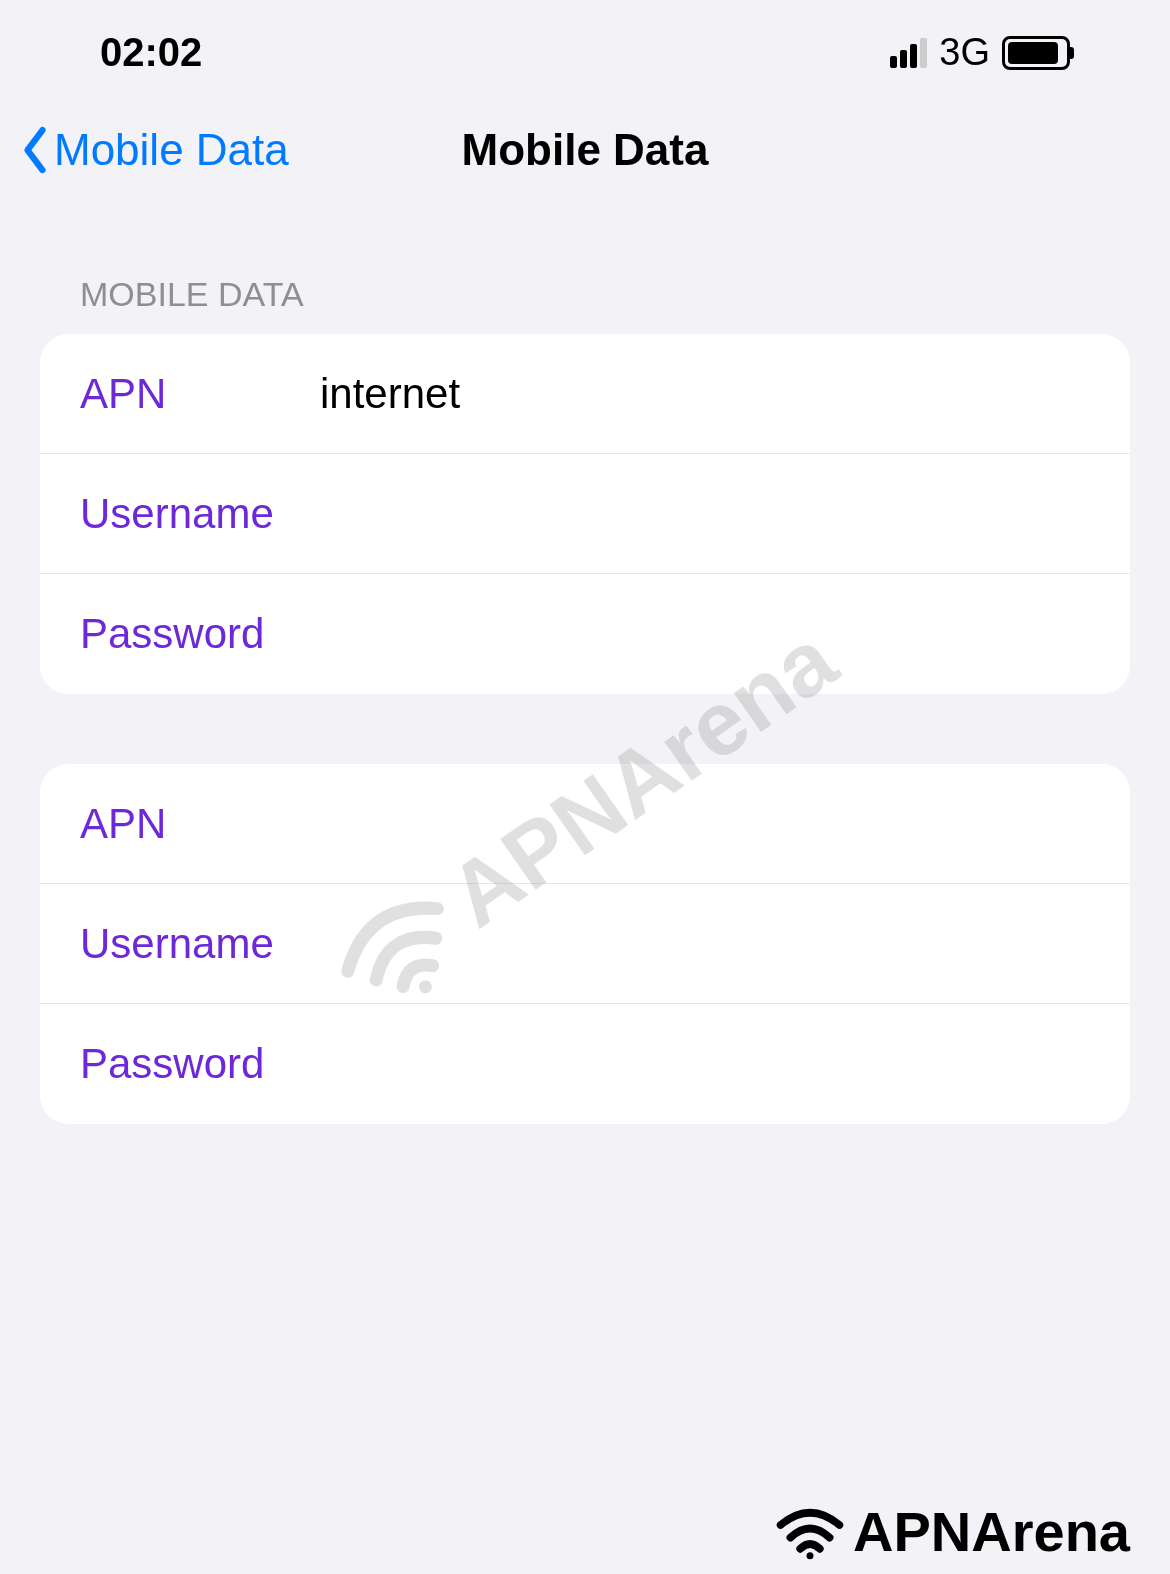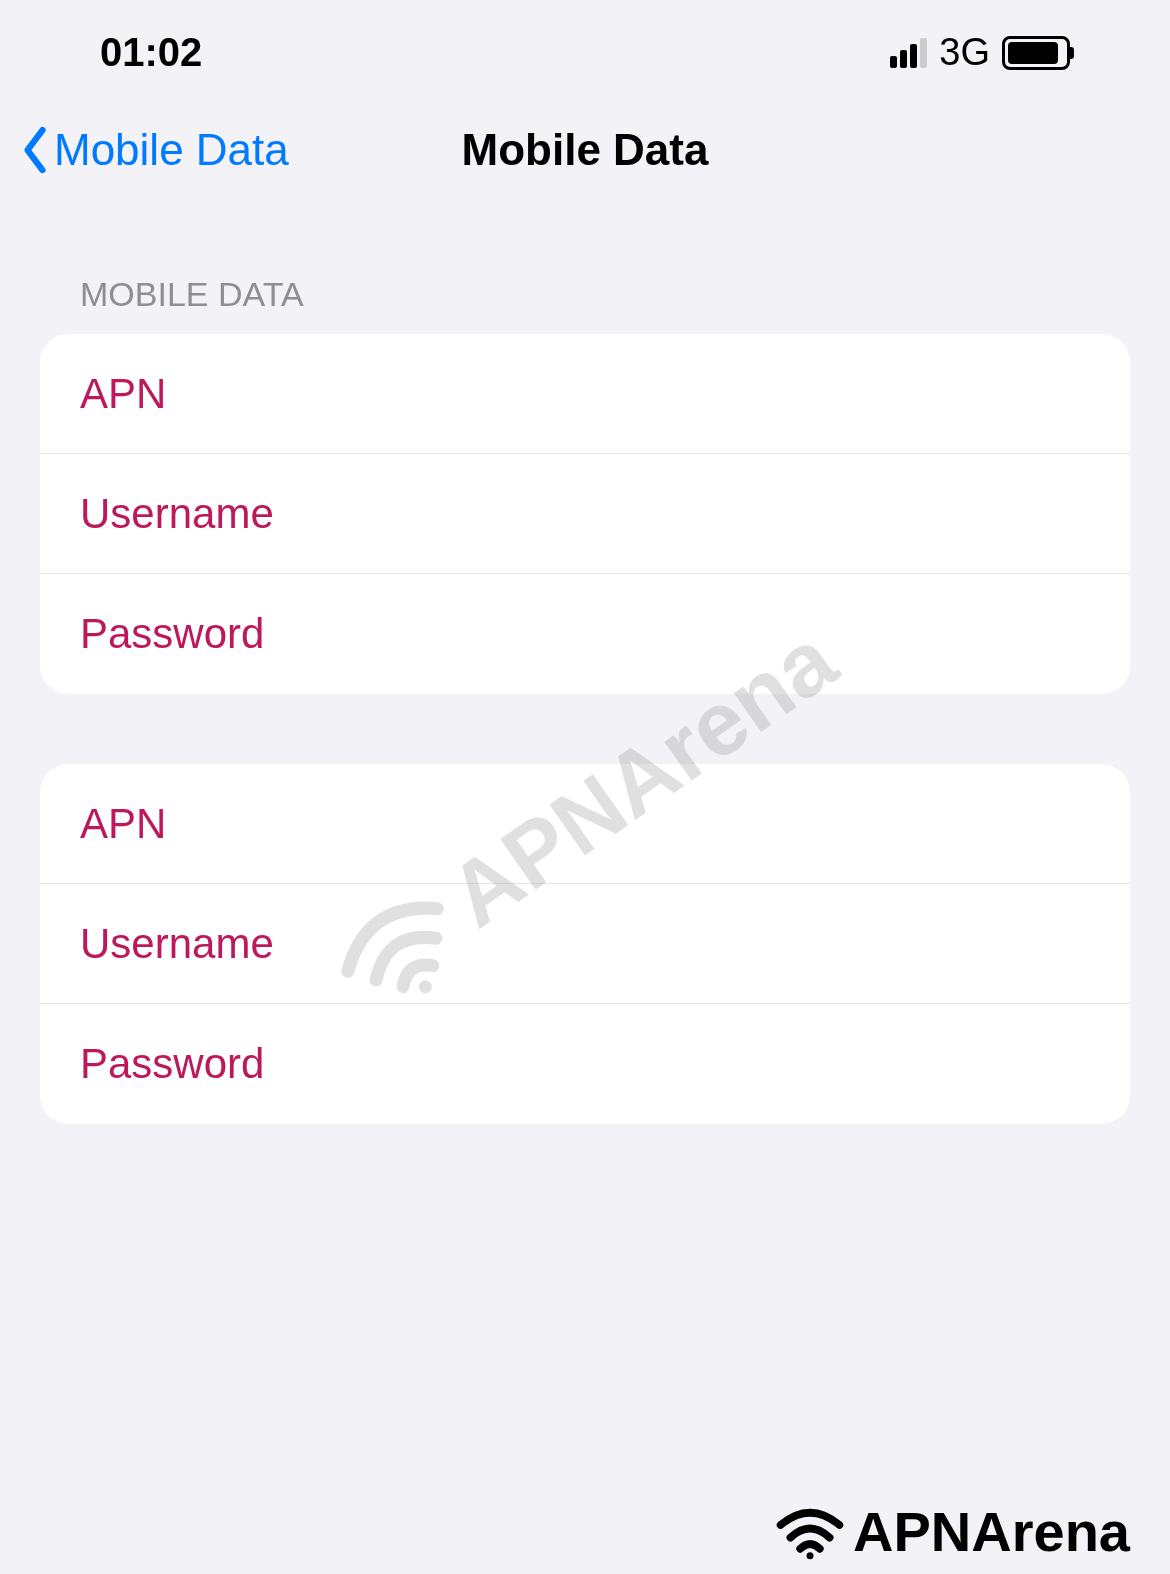--- a/index.html
+++ b/index.html
@@ -145,21 +145,21 @@
       min-height: 120px;
     }
     
     .field-row:last-child {
       border-bottom: none;
     }
     
     .field-label {
       font-size: 42px;
       font-weight: 400;
-      color: #be185d;
+      color: #6d28d9;
       width: 240px;
       flex-shrink: 0;
     }
     
     .field-value {
       font-size: 42px;
       font-weight: 400;
       color: #000;
       flex: 1;
       border: none;
@@ -207,21 +207,21 @@
     .watermark-bottom-text {
       font-size: 56px;
       font-weight: 700;
       color: #000;
     }
   </style>
 </head>
 <body>
 
 <div class="status-bar">
-  <span>01:02</span>
+  <span>02:02</span>
   <div class="status-right">
     <div class="signal-bars">
       <div class="bar bar1"></div>
       <div class="bar bar2"></div>
       <div class="bar bar3"></div>
       <div class="bar bar4"></div>
     </div>
     <span class="network-type">3G</span>
     <div class="battery">
       <div class="battery-fill"></div>
@@ -241,20 +241,21 @@
   <div class="nav-title">Mobile Data</div>
 </div>
 
 <div class="content">
 
   <div>
     <div class="section-header">MOBILE DATA</div>
     <div class="section-group">
       <div class="field-row">
         <span class="field-label">APN</span>
+        <input class="field-value" type="text" value="internet" style="">
       </div>
       <div class="field-row">
         <span class="field-label">Username</span>
         <input class="field-value" type="text" value="" style="">
       </div>
       <div class="field-row">
         <span class="field-label">Password</span>
         <input class="field-value" type="text" value="" style="">
       </div>
     </div>

